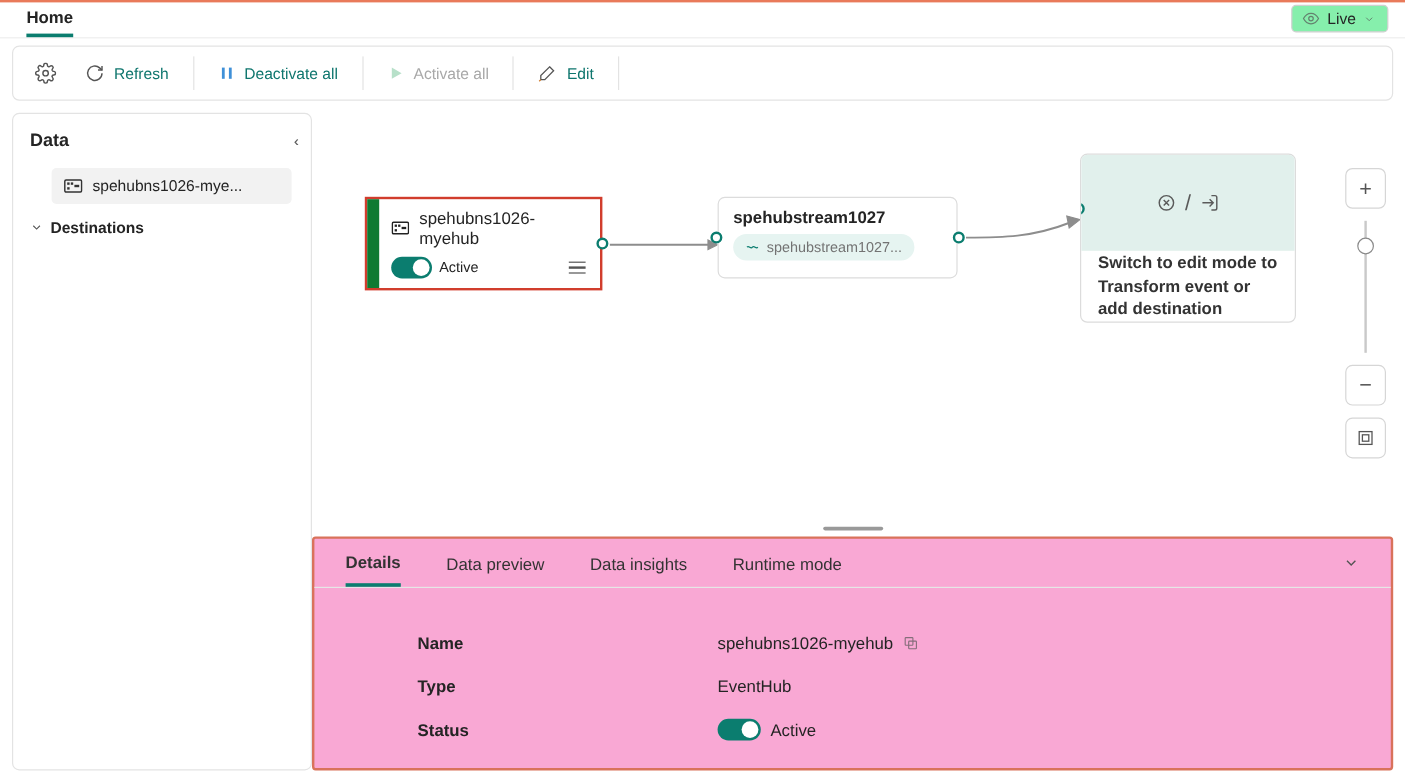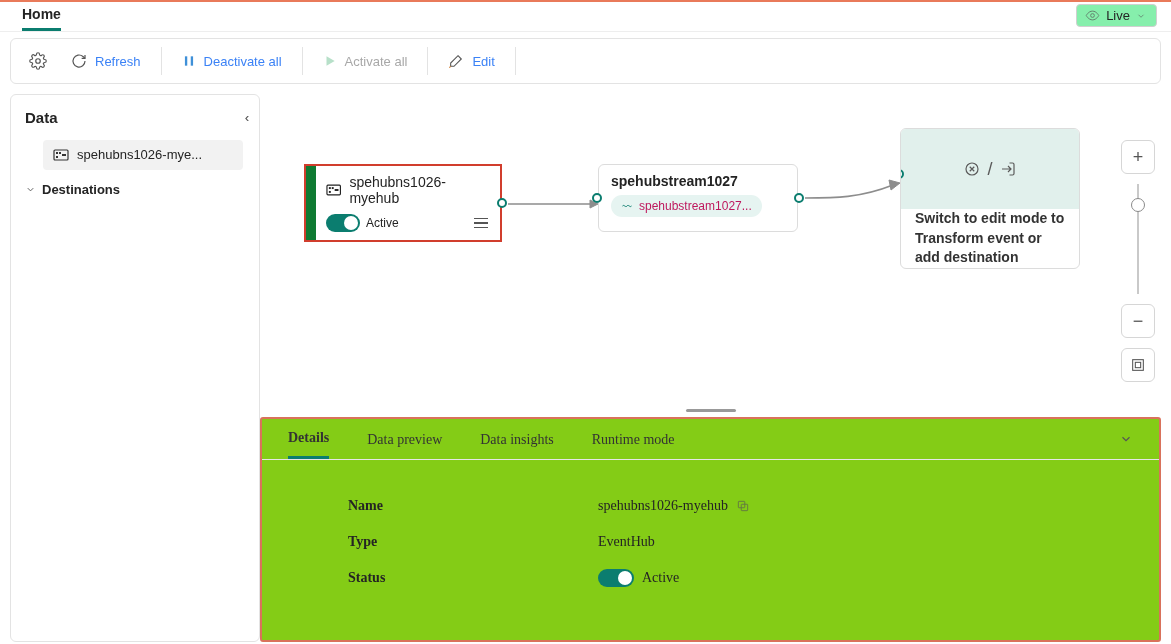--- a/index.html
+++ b/index.html
@@ -24,21 +24,21 @@
   .live-btn svg { opacity:.7 }
 
   
   .toolbar-wrap { padding: 6px 10px 0; }
   .toolbar {
     display:flex; align-items:center; height:46px; padding:0 8px;
     border:1px solid #e3e3e3; border-radius:6px; background:#fff; gap:4px;
   }
   .tb-btn {
     display:flex; align-items:center; gap:8px; padding:6px 10px; border-radius:4px;
-    cursor:pointer; color:#3b82f6; font-size:13px;
+    cursor:pointer; color:#0f766e; font-size:13px;
   }
   .tb-btn.disabled { color:#a8a8a8; cursor:default; }
   .tb-sep { width:1px; height:28px; background:#e3e3e3; margin:0 6px; }
   .tb-icon { display:inline-flex; }
 
   
   .main { display:flex; height:568px; padding:10px; gap:0; }
   .side {
     width:250px; border:1px solid #e3e3e3; border-radius:6px; padding:14px 10px 10px;
     background:#fff;
@@ -84,21 +84,21 @@
   .port-stream-l { left:-7px; top:50%; margin-top:-5px; }
   .port-stream-r { right:-7px; top:50%; margin-top:-5px; }
 
   .node-stream {
     position:absolute; left:338px; top:70px; width:200px; height:68px;
     border:1px solid #dcdcdc; border-radius:6px; background:#fff; padding:8px 12px;
   }
   .node-stream .title { font-weight:600; font-size:14px; margin-bottom:6px; }
   .stream-pill {
     display:inline-flex; align-items:center; gap:6px;
-    background:#e6f4f1; border-radius:14px; padding:4px 10px; font-size:12px; color:#be185d;
+    background:#e6f4f1; border-radius:14px; padding:4px 10px; font-size:12px; color:#737373;
   }
 
   .node-dest {
     position:absolute; left:640px; top:34px; width:180px;
     border:1px solid #dcdcdc; border-radius:6px; background:#fff; overflow:hidden;
   }
   .dest-top { height:80px; background:#e1f0ec; display:flex; align-items:center; justify-content:center; gap:6px; font-size:18px; color:#5a5a5a;}
   .dest-body { padding:0 14px; font-size:14px; line-height:1.4; color:#333; font-weight:600; }
   .dest-port { left:-7px; top:40px; }
 
@@ -109,22 +109,22 @@
   
   .zoom {
     position:absolute; right:4px; top:46px; width:38px; display:flex; flex-direction:column; align-items:center; gap:10px;
   }
   .zoom-btn { width:34px; height:34px; border:1px solid #d6d6d6; border-radius:6px; background:#fff; display:flex; align-items:center; justify-content:center; cursor:pointer; font-size:18px; color:#555;}
   .zoom-track { width:2px; height:110px; background:#c9c9c9; position:relative; }
   .zoom-thumb { position:absolute; left:-6px; top:14px; width:14px; height:14px; background:#fff; border:1.5px solid #8a8a8a; border-radius:50%; }
 
   
   .inspector {
-    height:225px; border:2px solid #d9725b; border-radius:3px;
-    background:#84cc16; display:flex; flex-direction:column;font-family:Liberation Serif, serif;
+    height:195px; border:2px solid #d9725b; border-radius:3px;
+    background:#f9a8d4; display:flex; flex-direction:column;
   }
   .insp-tabs {
     display:flex; align-items:center; gap:38px; padding:10px 26px 0;
     border-bottom:1px solid #e6e6e6; position:relative;
   }
   .insp-tab { padding:8px 0 10px; font-size:14px; color:#333; cursor:pointer;}
   .insp-tab.active { font-weight:600; border-bottom:3px solid #0b7d6f; }
   .insp-collapse { margin-left:auto; cursor:pointer; font-size:14px; color:#555; }
   .insp-body { padding:28px 30px 10px 40px; }
   .det-row { display:flex; align-items:center; height:36px;margin-left:46px; }

